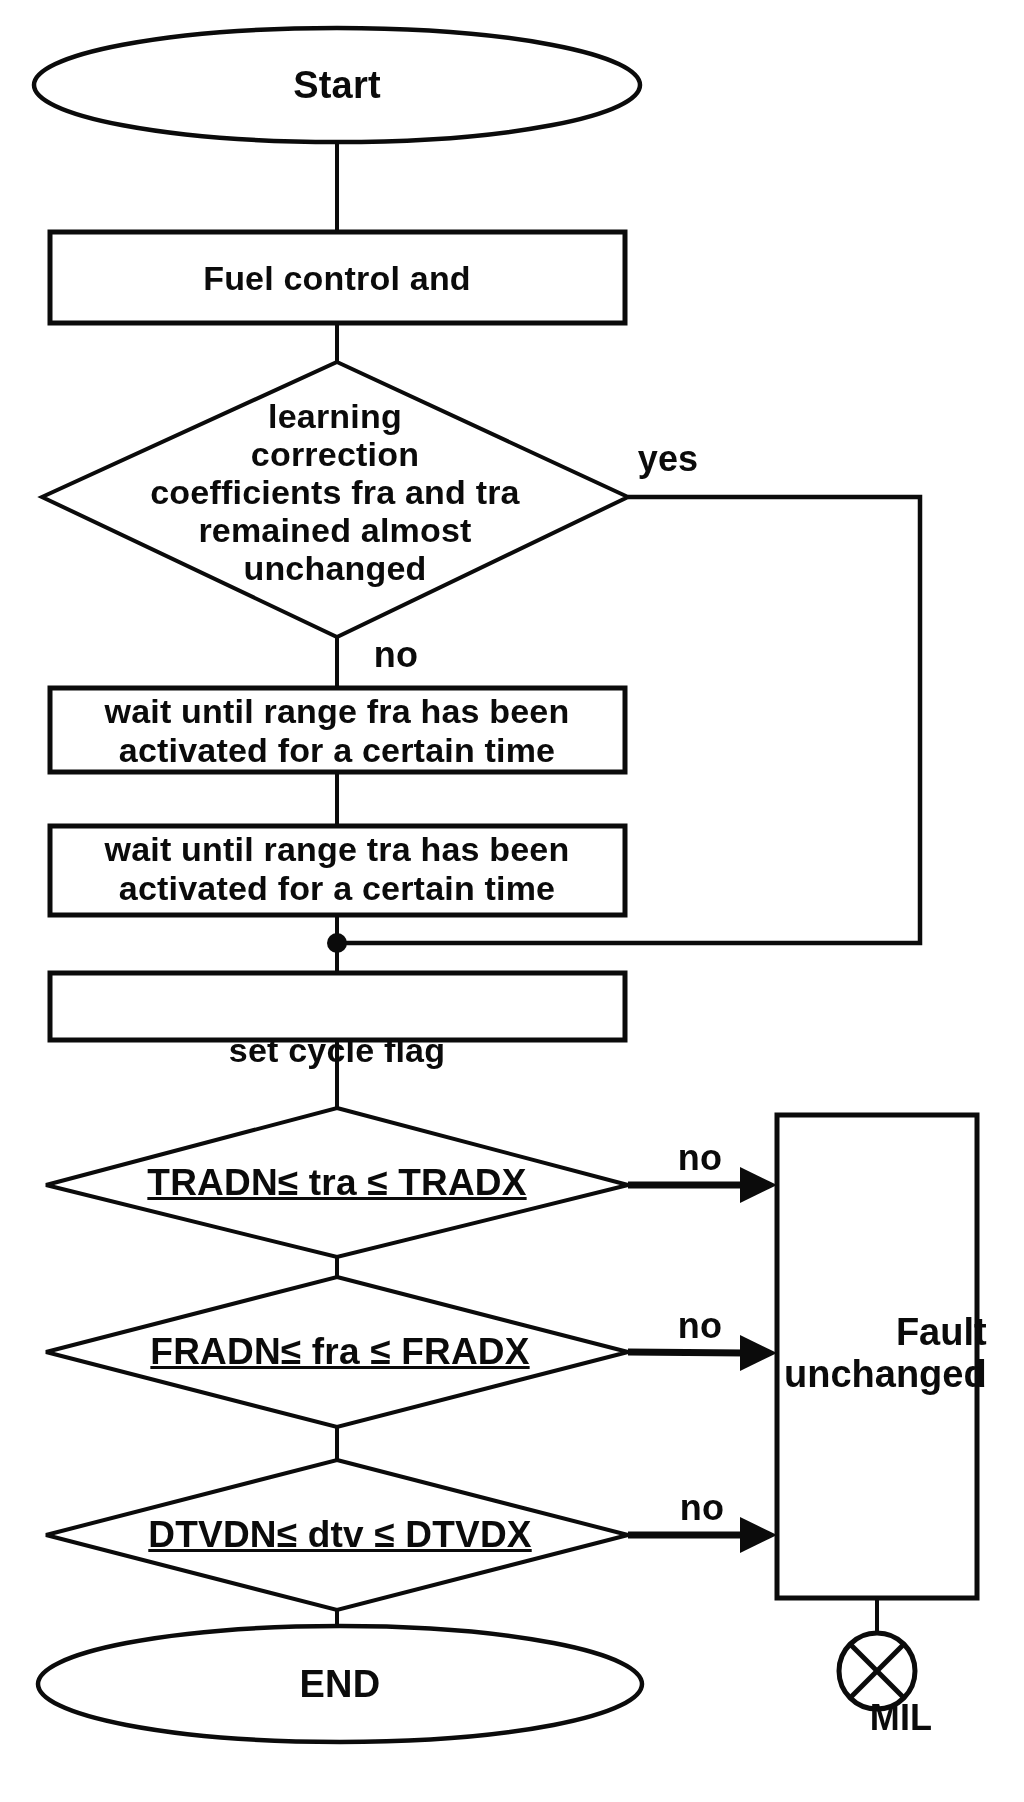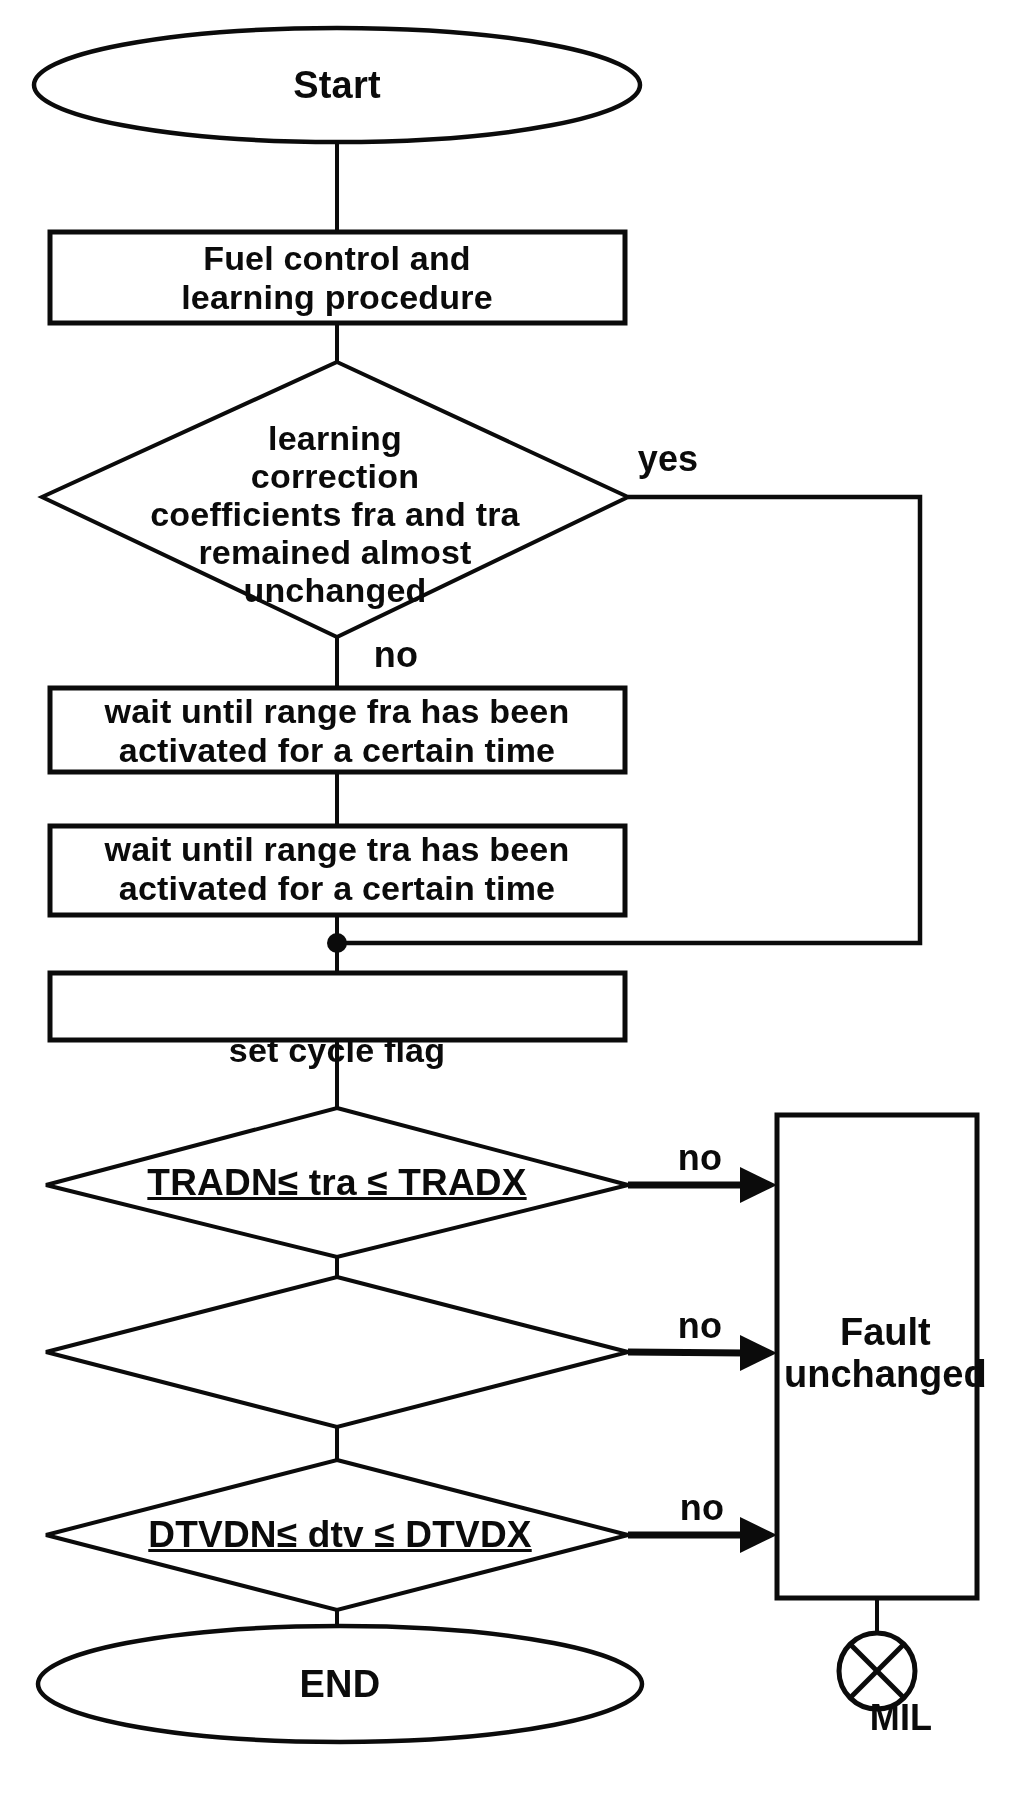--- a/index.html
+++ b/index.html
@@ -32,21 +32,21 @@
     letter-spacing: 0.2px;
   }
   .lbl-terminator { font-size: 38px; }
   .lbl-process    { font-size: 34px; line-height: 39px; }
   .lbl-decision   { font-size: 34px; line-height: 38px; }
   .lbl-cond       { font-size: 37px; text-decoration: underline; }
   .lbl-branch     { font-size: 36px; font-weight: 700; }
   .lbl-fault {
     position: absolute;
     transform: translate(0, -50%);
-    text-align: center;
+    text-align: right;
     white-space: nowrap;
     font-size: 38px;
     line-height: 42px;
     font-weight: 700;
     color: #0b0b0b;
   }
   .lbl-mil { font-size: 36px; }
 </style>
 </head>
 <body>
@@ -113,24 +113,23 @@
         <line x1="850" y1="1644" x2="904" y2="1698"></line>
         <line x1="904" y1="1644" x2="850" y2="1698"></line>
       </g>
     </g>
   </svg>
 
   <div class="lbl lbl-terminator" style="left:337px; top:85px;">Start</div>
 
   <div class="lbl lbl-process" style="left:337px; top:278px;">
     <div>Fuel control and</div>
-    <div>learning procedure</div>
   </div>
 
-  <div class="lbl lbl-decision" style="left:335px; top:514px;text-align:center;">
+  <div class="lbl lbl-decision" style="left:335px; top:492px;text-align:center;">
     <div>learning</div>
     <div>correction</div>
     <div>coefficients fra and tra</div>
     <div>remained almost</div>
     <div>unchanged</div>
   </div>
 
   <div class="lbl lbl-branch" style="left:668px; top:459px;">yes</div>
 
   <div class="lbl lbl-branch" style="left:396px; top:655px;">no</div>
@@ -144,20 +143,21 @@
     <div>wait until range tra has been</div>
     <div>activated for a certain time</div>
   </div>
 
   <div class="lbl lbl-process" style="left:337px; top:1006px;margin-top:44px;">set cycle flag</div>
 
   <div class="lbl lbl-cond" style="left:337px; top:1183px;">TRADN≤ tra ≤ TRADX</div>
 
   <div class="lbl lbl-branch" style="left:700px; top:1158px;">no</div>
 
+  <div class="lbl lbl-cond" style="left:340px; top:1352px;">FRADN≤ fra ≤ FRADX</div>
 
   <div class="lbl lbl-branch" style="left:700px; top:1326px;">no</div>
 
   <div class="lbl lbl-cond" style="left:340px; top:1535px;">DTVDN≤ dtv ≤ DTVDX</div>
 
   <div class="lbl lbl-branch" style="left:702px; top:1508px;">no</div>
 
   <div class="lbl-fault" style="left:784px; top:1353px;">
     <div>Fault</div>
     <div>unchanged</div>

